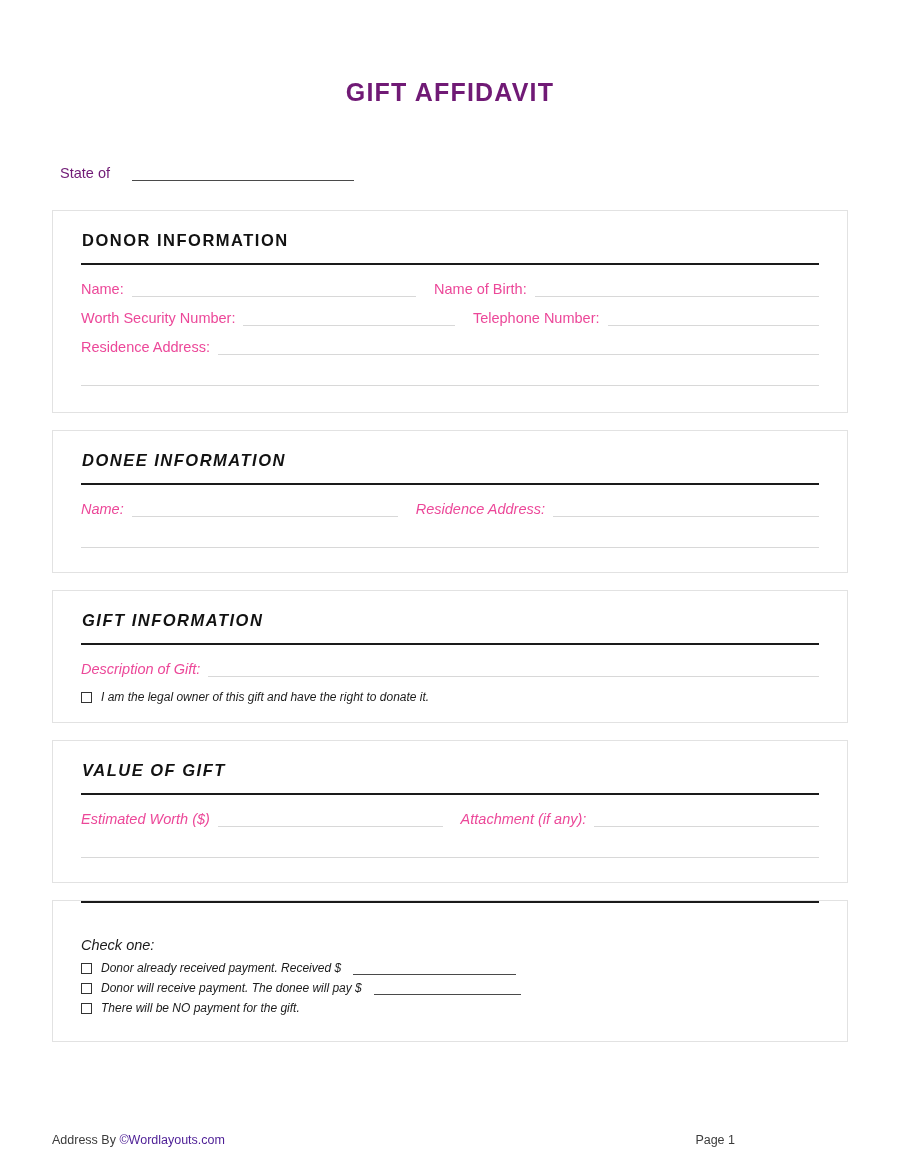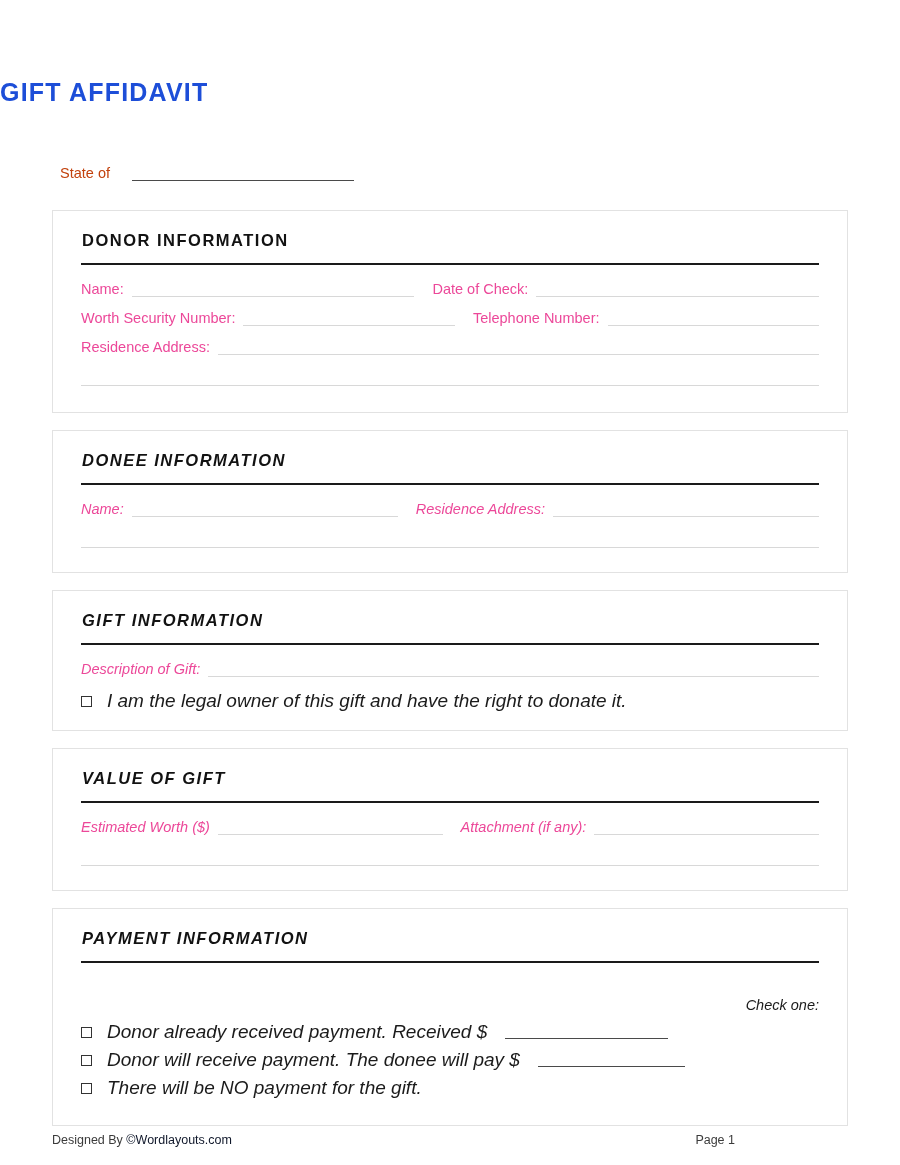--- a/index.html
+++ b/index.html
@@ -16,37 +16,38 @@
     overflow: hidden;
   }
   .page {
     width: 900px;
     height: 1165px;
     position: relative;
     box-sizing: border-box;
     background: #fff;
   }
   .doc-title {
+    text-align: center;
     font-size: 25px;
     font-weight: bold;
     letter-spacing: 1.2px;
     margin: 0;
     padding-top: 78px;
-    color: #1d4ed8;
+    color: #701a75;
   }
   .state-row {
     margin-top: 58px;
     padding-left: 60px;
     display: flex;
     align-items: flex-end;
     font-size: 14.5px;
   }
   .state-label {
     font-size: 14.5px;
-    color: #c2410c;
+    color: #701a75;
   }
   .state-line {
     width: 222px;
     border-bottom: 1px solid #4a4a4a;
     height: 14px;
     margin-left: 22px;
   }
   .section {
     position: relative;
     margin: 0 52px;
@@ -96,24 +97,23 @@
   }
   .gap { width: 18px; }
   .full-line {
     border-bottom: 1px solid #d8d8d8;
     height: 16px;
     margin-top: 14px;
   }
   .checkbox-row {
     display: flex;
     align-items: center;
-    font-size: 19px;
+    font-size: 12px;
     margin-top: 6px;
     margin-bottom: 4px;
-    gap: 6px;
   }
   .checkbox {
     width: 11px;
     height: 11px;
     border: 1px solid #333;
     margin-right: 9px;
     display: inline-block;
     box-sizing: border-box;
     flex: 0 0 auto;
   }
@@ -134,27 +134,27 @@
     bottom: 18px;
     left: 0;
     width: 900px;
     display: flex;
     justify-content: space-between;
     padding: 0 52px;
     box-sizing: border-box;
     font-size: 12.5px;
     color: #3b3b3b;
   }
-  .footer-left span.link { color: #0f172a; }
+  .footer-left span.link { color: #4c1d95; }
   .footer-right { padding-right: 113px; }
   .sec-donor .fields { padding-bottom: 26px; }
   .sec-donee .fields { padding-bottom: 24px; }
   .sec-gift .fields { padding-bottom: 14px; }
   .sec-value .fields { padding-bottom: 24px; }
-  .sec-payment .fields { padding-bottom: 22px; text-align: right; }
+  .sec-payment .fields { padding-bottom: 22px; }
 </style>
 </head>
 <body>
 
 <div class="page">
 
   <h1 class="doc-title">GIFT AFFIDAVIT</h1>
 
   <div class="state-row">
     <span class="state-label">State of</span>
@@ -162,21 +162,21 @@
   </div>
 
   <div class="section section-first sec-donor">
     <div class="section-title">DONOR INFORMATION</div>
     <div class="section-rule"></div>
     <div class="fields">
       <div class="field-row">
         <span class="field-label">Name:</span>
         <span class="field-line"></span>
         <span class="gap"></span>
-        <span class="field-label">Date of Check:</span>
+        <span class="field-label">Name of Birth:</span>
         <span class="field-line"></span>
       </div>
       <div class="field-row">
         <span class="field-label">Worth Security Number:</span>
         <span class="field-line"></span>
         <span class="gap"></span>
         <span class="field-label">Telephone Number:</span>
         <span class="field-line"></span>
       </div>
       <div class="field-row">
@@ -226,21 +226,20 @@
         <span class="field-line"></span>
         <span class="gap"></span>
         <span class="field-label">Attachment (if any):</span>
         <span class="field-line"></span>
       </div>
       <div class="full-line"></div>
     </div>
   </div>
 
   <div class="section sec-payment">
-    <div class="section-title">PAYMENT INFORMATION</div>
     <div class="section-rule"></div>
     <div class="fields">
       <div class="payment-note">Check one:</div>
       <div class="checkbox-row">
         <span class="checkbox"></span>
         <span>Donor already received payment. Received $</span>
         <span class="inline-line w165"></span>
       </div>
       <div class="checkbox-row">
         <span class="checkbox"></span>
@@ -249,18 +248,18 @@
       </div>
       <div class="checkbox-row">
         <span class="checkbox"></span>
         <span>There will be NO payment for the gift.</span>
       </div>
     </div>
   </div>
 
   <div class="footer">
     <div class="footer-left">
-      <span>Designed By </span><span class="link">©Wordlayouts.com</span>
+      <span>Address By </span><span class="link">©Wordlayouts.com</span>
     </div>
     <div class="footer-right">Page 1</div>
   </div>
 
 </div>
 
 </body></html>

